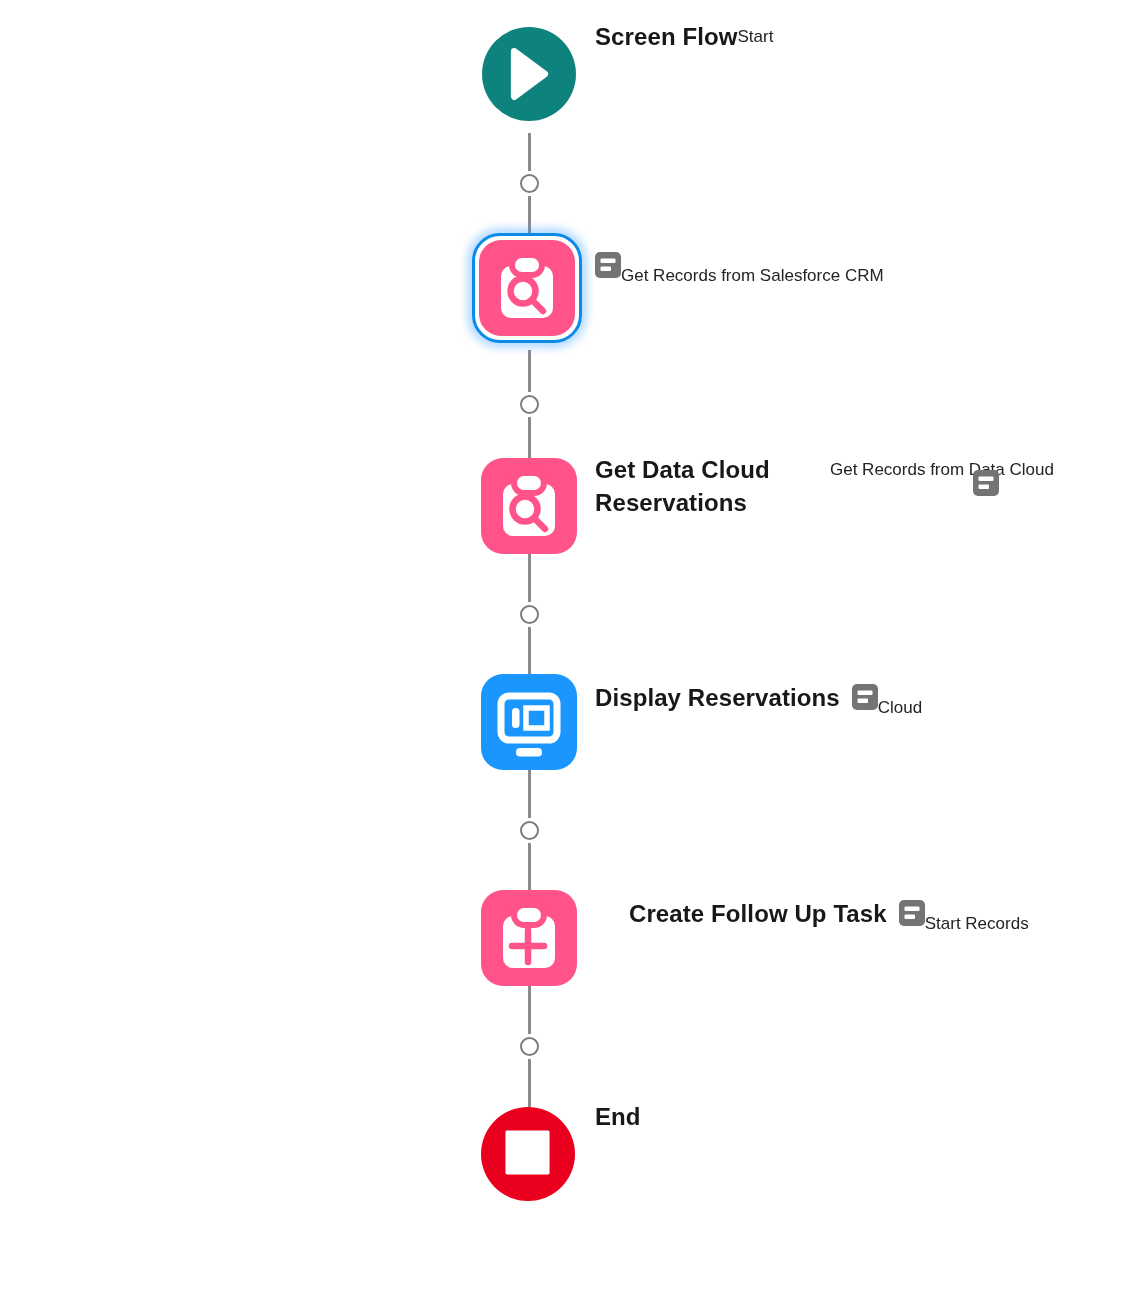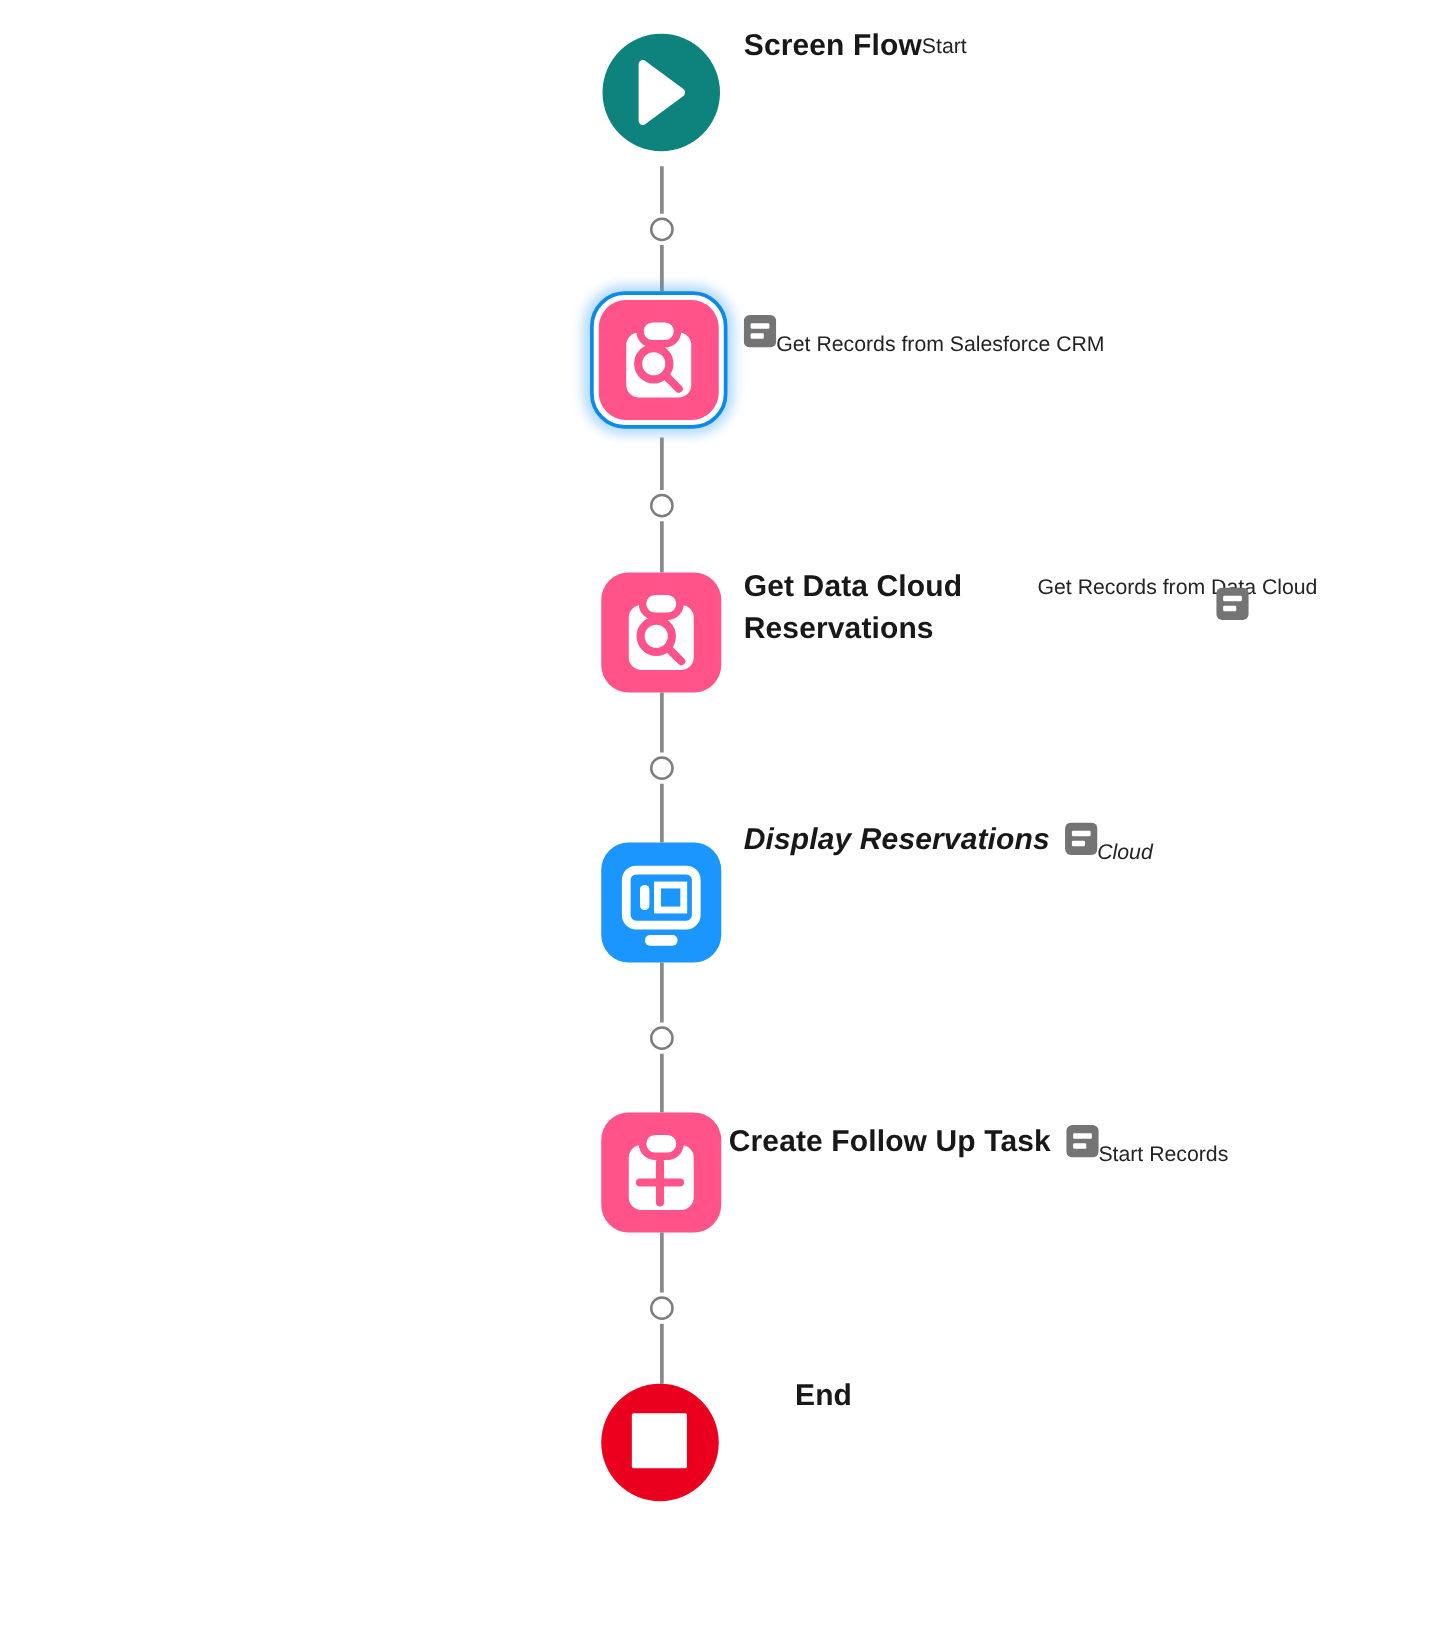--- a/index.html
+++ b/index.html
@@ -155,21 +155,21 @@
 <div class="abs" style="left:481px; top:674px;">
   <div class="square blue">
     <svg width="96" height="96" viewBox="0 0 96 96">
       <rect x="20" y="22" width="56" height="44" rx="8" fill="none" stroke="#ffffff" stroke-width="7"></rect>
       <rect x="31" y="34" width="7.5" height="20" rx="3.5" fill="#ffffff"></rect>
       <rect x="45" y="34" width="21" height="20" fill="none" stroke="#ffffff" stroke-width="5.5"></rect>
       <rect x="35" y="74" width="26" height="8.5" rx="4" fill="#ffffff"></rect>
     </svg>
   </div>
 </div>
-<div class="label abs" style="left:595px; top:655px;font-style:italic;">
+<div class="label abs" style="left:595px; top:681px;">
   <div class="title-row">
     <span class="node-title">Display Reservations</span>
     <svg class="desc-icon" width="26" height="26" viewBox="0 0 26 26">
       <rect x="0" y="0" width="26" height="26" rx="5" fill="#747474"></rect>
       <rect x="5.5" y="6.5" width="15" height="4.5" rx="1" fill="#ffffff"></rect>
       <rect x="5.5" y="14.5" width="10.5" height="4.5" rx="1" fill="#ffffff"></rect>
     </svg>
   </div>
   <span class="node-subtitle">Cloud</span>
 </div>
@@ -177,36 +177,36 @@
 <div class="abs" style="left:481px; top:890px;">
   <div class="square pink">
     <svg width="96" height="96" viewBox="0 0 96 96">
       <rect x="22" y="26" width="52" height="52" rx="10" fill="#ffffff"></rect>
       <rect x="33" y="15" width="30" height="20" rx="10" fill="#ffffff" stroke="#ff538a" stroke-width="6"></rect>
       <line x1="47" y1="40" x2="47" y2="72" stroke="#ff538a" stroke-width="6.5" stroke-linecap="round"></line>
       <line x1="31" y1="56" x2="63" y2="56" stroke="#ff538a" stroke-width="6.5" stroke-linecap="round"></line>
     </svg>
   </div>
 </div>
-<div class="label abs" style="left:583px; top:897px;">
+<div class="label abs" style="left:629px; top:897px;">
   <div class="title-row">
     <span class="node-title">Create Follow Up Task</span>
     <svg class="desc-icon" width="26" height="26" viewBox="0 0 26 26">
       <rect x="0" y="0" width="26" height="26" rx="5" fill="#747474"></rect>
       <rect x="5.5" y="6.5" width="15" height="4.5" rx="1" fill="#ffffff"></rect>
       <rect x="5.5" y="14.5" width="10.5" height="4.5" rx="1" fill="#ffffff"></rect>
     </svg>
   </div>
   <span class="node-subtitle">Start Records</span>
 </div>
 
 <div class="abs" style="left:481px; top:1107px;">
   <div class="circle-node red">
     <svg width="94" height="94" viewBox="0 0 96 96">
       <rect x="25" y="24" width="45" height="45" rx="1.5" fill="#ffffff"></rect>
     </svg>
   </div>
 </div>
-<div class="label abs" style="left:595px; top:1100px;margin-left:41px;">
+<div class="label abs" style="left:595px; top:1100px;">
   <div class="title-row">
     <span class="node-title">End</span>
   </div>
 </div>
 
 </body></html>

